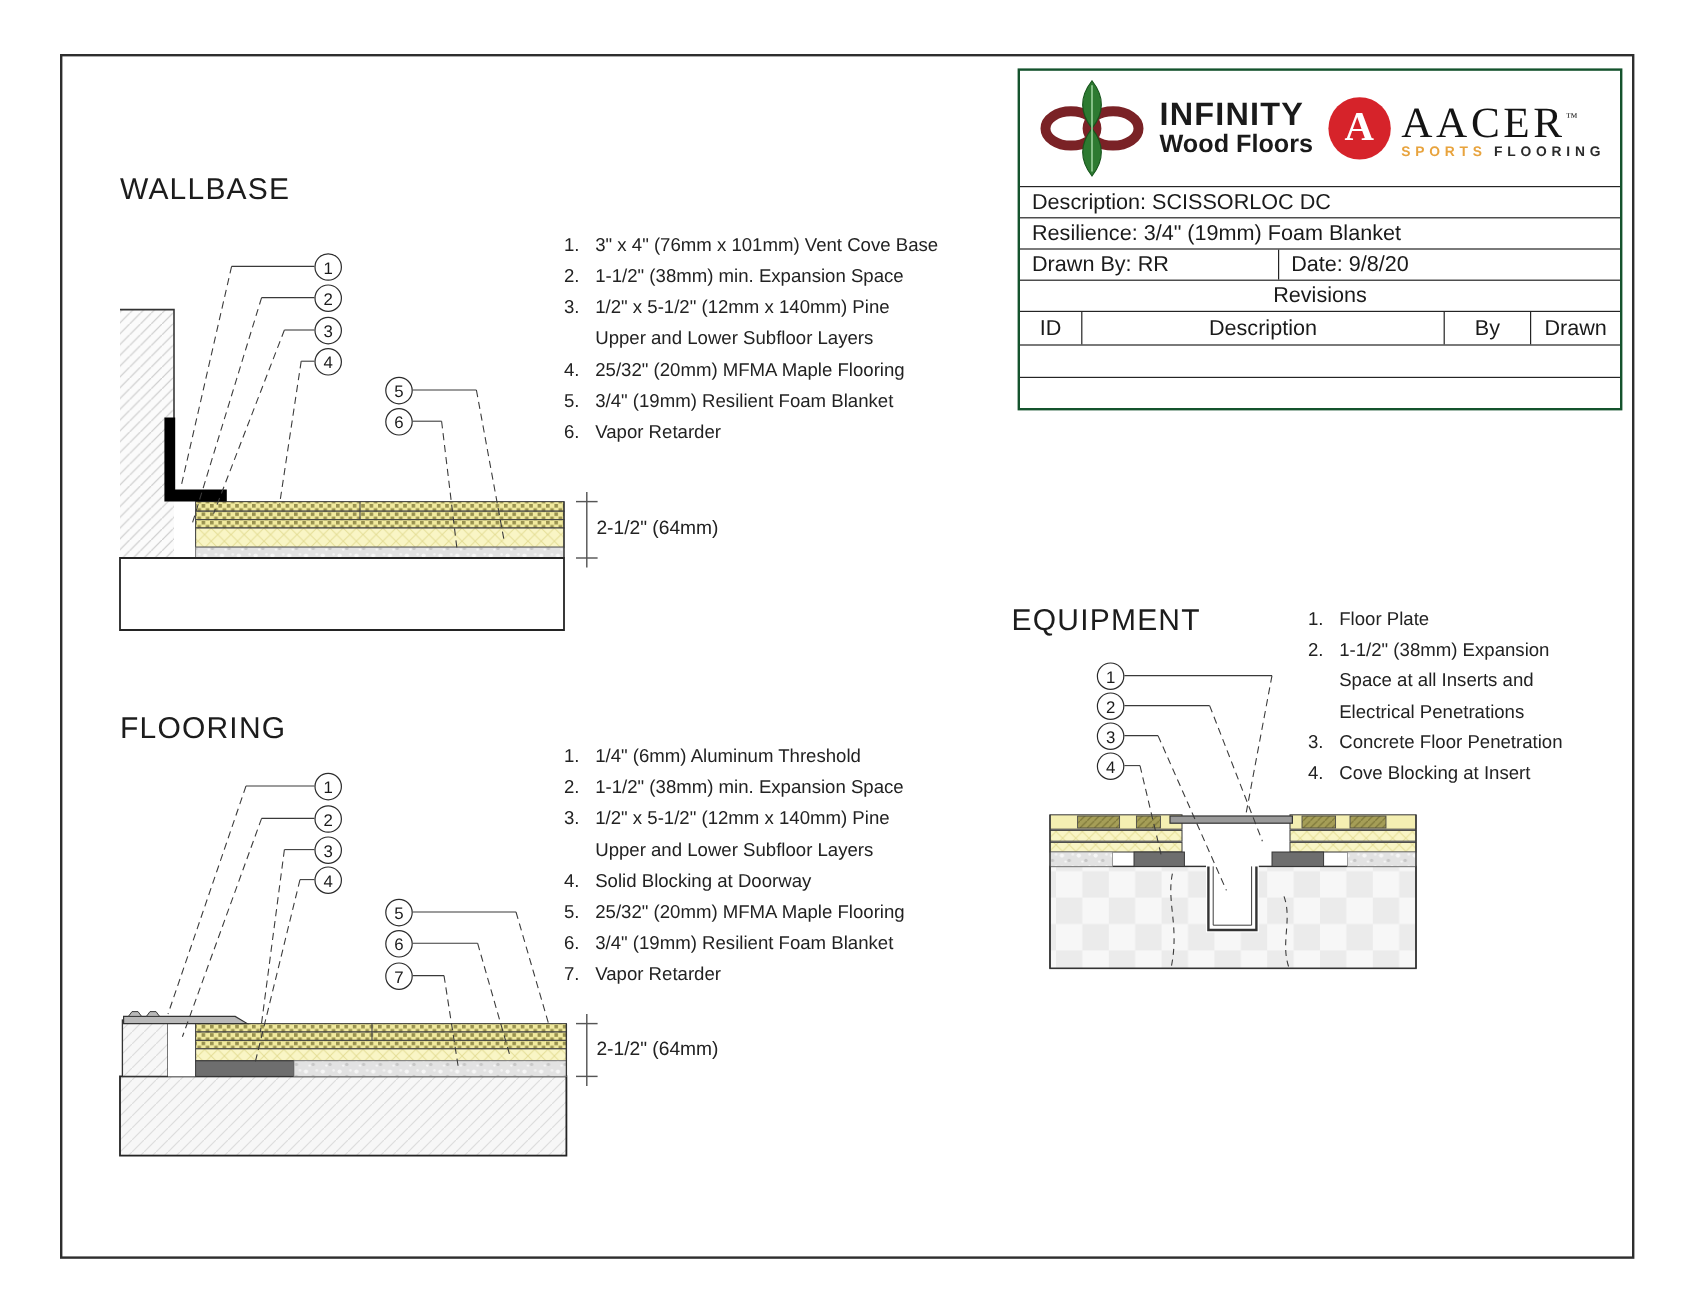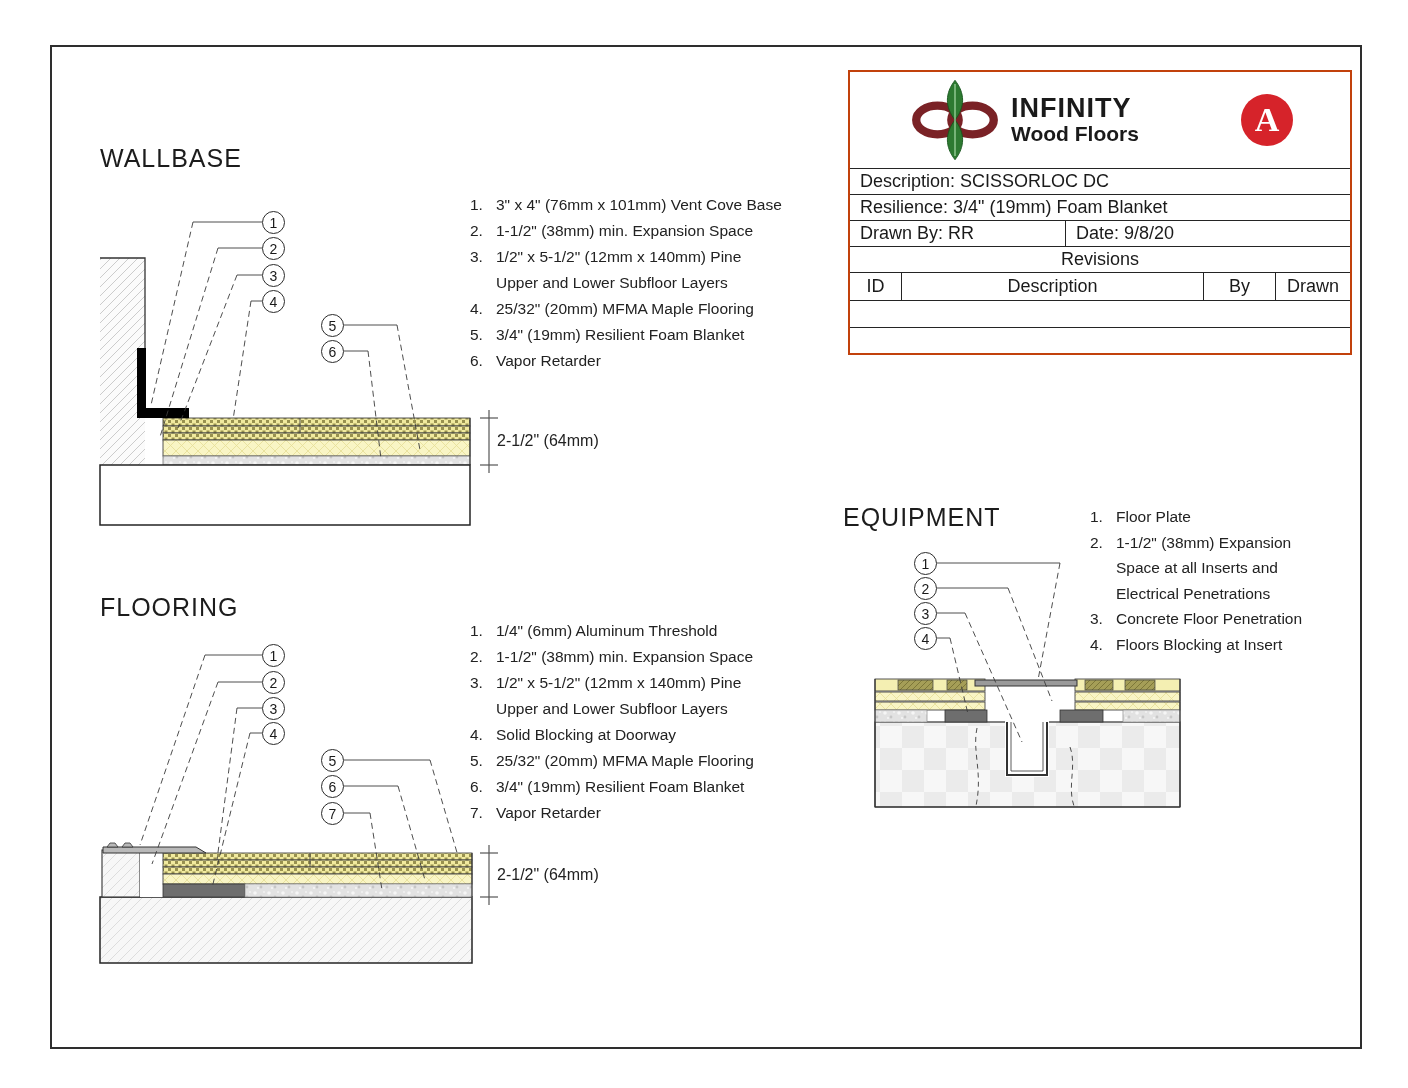--- a/index.html
+++ b/index.html
@@ -11,21 +11,21 @@
   .notes{font-size:15.5px;color:#222;}
   .note{display:flex;line-height:26px;}
   .note .nnum{width:26px;flex:none;}
   .note .ntext{white-space:pre-line;}
   .notes.eq .note{line-height:25.5px;}
   .callout{position:absolute;width:23px;height:23px;border:1.4px solid #2b2b2b;border-radius:50%;
            background:#fff;font-size:14px;display:flex;align-items:center;justify-content:center;
            box-sizing:border-box;z-index:4;}
   .dimtext{font-size:16px;color:#222;white-space:nowrap;}
   
-  .tblock{left:848px;top:70px;width:504px;height:285px;border:2px solid #c2410c;box-sizing:border-box;
+  .tblock{left:848px;top:57px;width:504px;height:285px;border:2px solid #14532d;box-sizing:border-box;
           background:#fff;font-size:18px;}
   .trow{box-sizing:border-box;border-bottom:1.5px solid #242424;display:flex;align-items:center;}
   .trow:last-child{border-bottom:none;}
   .logo-row{height:97px;justify-content:space-around;padding:0 6px;}
   .txt-row{height:26px;padding-left:10px;}
   .split-row{height:26px;padding:0;}
   .split-row .cellL{width:216px;height:100%;border-right:1.5px solid #242424;display:flex;align-items:center;
                     padding-left:10px;box-sizing:border-box;}
   .split-row .cellR{flex:1;display:flex;padding-left:10px;}
   .rev-row{height:26px;justify-content:center;}
@@ -353,21 +353,21 @@
       <span class="ntext">1-1/2" (38mm) Expansion
 Space at all Inserts and
 Electrical Penetrations</span>
     </div>
   <div class="note">
       <span class="nnum">3.</span>
       <span class="ntext">Concrete Floor Penetration</span>
     </div>
   <div class="note">
       <span class="nnum">4.</span>
-      <span class="ntext">Floors Blocking at Insert</span>
+      <span class="ntext">Cove Blocking at Insert</span>
     </div>
 </div>
 
 <div class="abs tblock">
   <div class="trow logo-row">
 
     <div class="inf-logo">
       <svg width="96" height="84" viewBox="0 0 104 90">
         <ellipse cx="33" cy="45" rx="23" ry="15.5" fill="none" stroke="#7a2226" stroke-width="9"></ellipse>
         <ellipse cx="71" cy="45" rx="23" ry="15.5" fill="none" stroke="#7a2226" stroke-width="9"></ellipse>
@@ -378,20 +378,24 @@
       <div class="inf-text">
         <div class="l1">INFINITY</div>
         <div class="l2">Wood Floors</div>
       </div>
     </div>
 
     <div class="aacer-logo">
       <div class="aacer-mark">
           <span>A</span>
         </div>
+      <div>
+        <div class="aacer-word"><span>AACER</span><span class="aacer-tm">™</span></div>
+        <div class="aacer-tag"><span class="tag-orange">SPORTS</span><span class="tag-black">FLOORING</span></div>
+      </div>
     </div>
   </div>
   <div class="trow txt-row">
     <span>Description: SCISSORLOC DC</span>
   </div>
   <div class="trow txt-row">
     <span>Resilience: 3/4" (19mm) Foam Blanket</span>
   </div>
   <div class="trow split-row">
     <div class="cellL">

